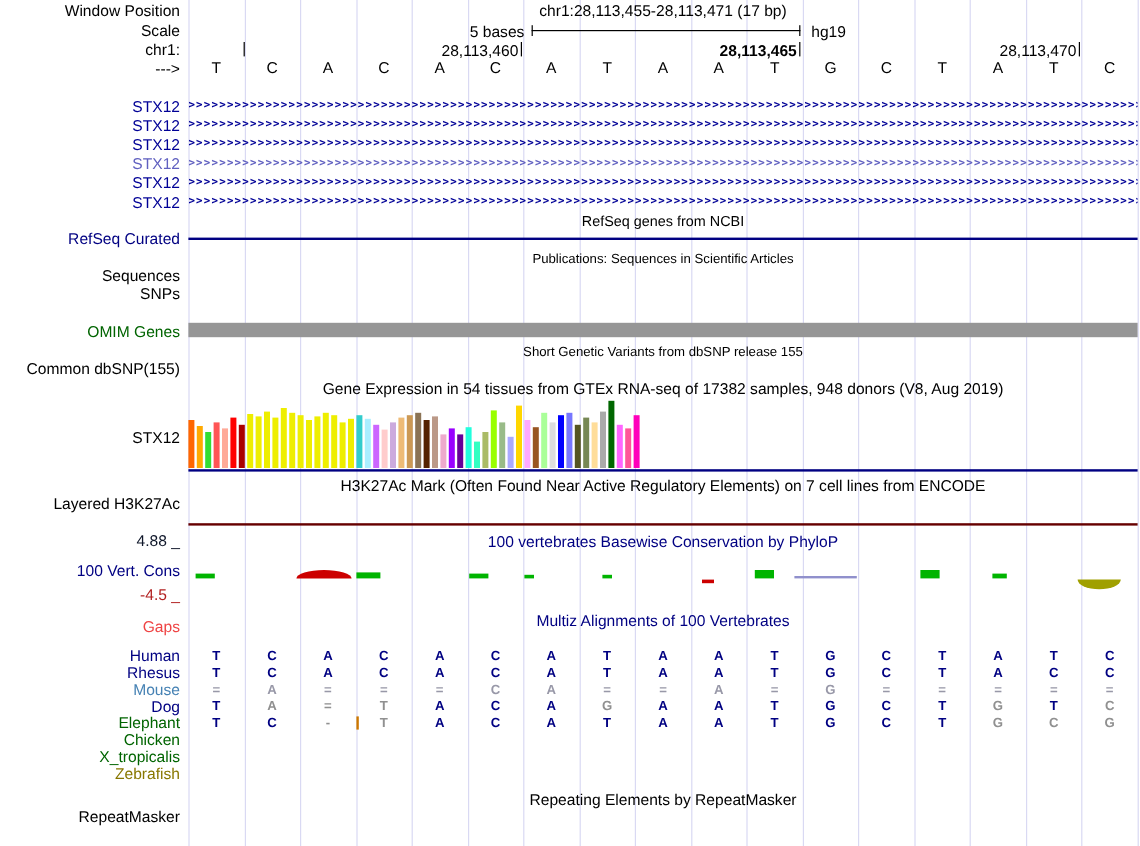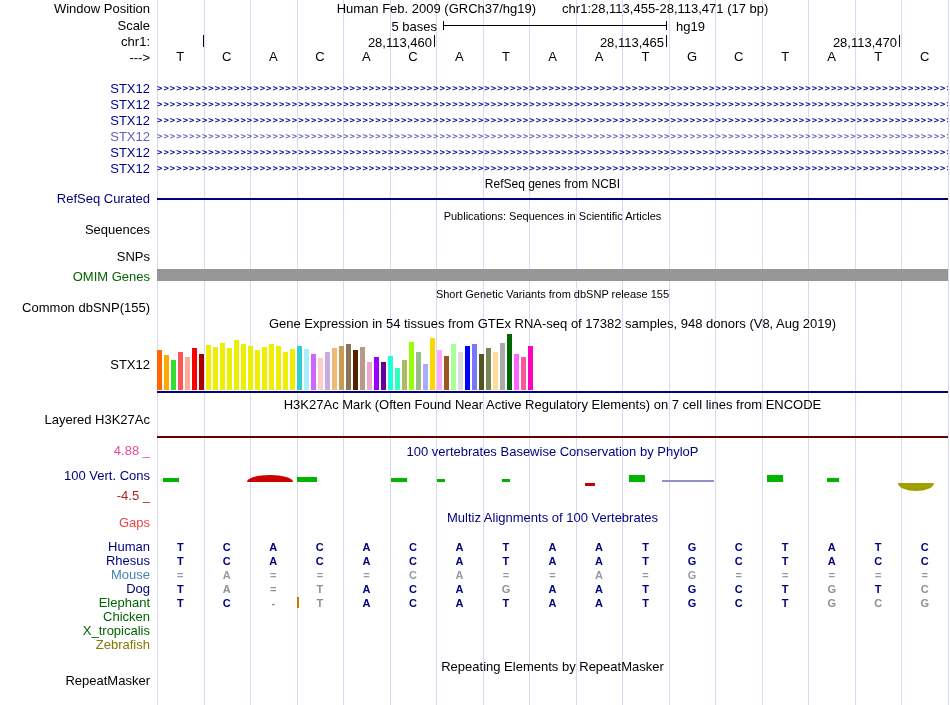--- a/index.html
+++ b/index.html
@@ -48,37 +48,36 @@
       <div class="gridline" style="left: 901.471px;"></div>
       <div class="gridline" style="left: 948px;"></div>
     </div>
 
   <div class="side" style="top:2px">Window Position</div>
   <div class="side" style="top:19px">Scale</div>
   <div class="side" style="top:35px">chr1:</div>
   <div class="side" style="top:51px">---&gt;</div>
 
   <div class="title header" style="top:2px">
-    <span>Human Feb. 2009 (GRCh37/hg19)</span>
     <span>chr1:28,113,455-28,113,471 (17 bp)</span>
   </div>
 
   <span style="position:absolute;left:337px;top:19px;width:100px;text-align:right;font-size:13px">5 bases</span>
   <div class="scale-bar"></div>
   <div class="tick" style="left:443px;top:21px;height:9px"></div>
   <div class="tick" style="left:666px;top:21px;height:9px"></div>
   <span style="position:absolute;left:676px;top:19px;font-size:13px">hg19</span>
 
   <div id="coord-row">
       <div class="tick" style="left: 203px; top: 35px; height: 12px;"></div>
       <div class="tick" style="left: 434px; top: 35px; height: 12px;"></div>
       <div class="tick" style="left: 666px; top: 35px; height: 12px;"></div>
       <div class="tick" style="left: 899px; top: 35px; height: 12px;"></div>
       <div class="coordnum" style="left: 342px; top: 36px;">28,113,460</div>
-      <div class="coordnum" style="left: 574px; top: 36px;">28,113,465</div>
+      <div class="coordnum" style="left: 574px; top: 36px; font-weight: bold;">28,113,465</div>
       <div class="coordnum" style="left: 807px; top: 36px;">28,113,470</div>
     </div>
 
   <div id="ruler-bases">
       <div class="base" style="left: 180.265px; top: 50px;">T</div>
       <div class="base" style="left: 226.794px; top: 50px;">C</div>
       <div class="base" style="left: 273.324px; top: 50px;">A</div>
       <div class="base" style="left: 319.853px; top: 50px;">C</div>
       <div class="base" style="left: 366.382px; top: 50px;">A</div>
       <div class="base" style="left: 412.912px; top: 50px;">C</div>
@@ -109,21 +108,21 @@
       <div class="side" style="top: 162px; color: rgb(0, 0, 150);">STX12</div>
       <div class="arrowrow" style="top: 162px; color: rgb(0, 0, 150);">&gt;&gt;&gt;&gt;&gt;&gt;&gt;&gt;&gt;&gt;&gt;&gt;&gt;&gt;&gt;&gt;&gt;&gt;&gt;&gt;&gt;&gt;&gt;&gt;&gt;&gt;&gt;&gt;&gt;&gt;&gt;&gt;&gt;&gt;&gt;&gt;&gt;&gt;&gt;&gt;&gt;&gt;&gt;&gt;&gt;&gt;&gt;&gt;&gt;&gt;&gt;&gt;&gt;&gt;&gt;&gt;&gt;&gt;&gt;&gt;&gt;&gt;&gt;&gt;&gt;&gt;&gt;&gt;&gt;&gt;&gt;&gt;&gt;&gt;&gt;&gt;&gt;&gt;&gt;&gt;&gt;&gt;&gt;&gt;&gt;&gt;&gt;&gt;&gt;&gt;&gt;&gt;&gt;&gt;&gt;&gt;&gt;&gt;&gt;&gt;&gt;&gt;&gt;&gt;&gt;&gt;&gt;&gt;&gt;&gt;&gt;&gt;&gt;&gt;&gt;&gt;&gt;&gt;&gt;&gt;&gt;&gt;&gt;&gt;&gt;&gt;&gt;&gt;&gt;&gt;&gt;&gt;&gt;&gt;&gt;&gt;&gt;&gt;&gt;&gt;&gt;&gt;&gt;&gt;&gt;&gt;&gt;&gt;&gt;&gt;&gt;&gt;&gt;&gt;&gt;&gt;&gt;&gt;&gt;&gt;&gt;&gt;&gt;&gt;&gt;&gt;&gt;&gt;&gt;&gt;</div>
     </div>
 
   <div class="title" style="top:177px;font-size:12px">RefSeq genes from NCBI</div>
   <div class="side" style="top:192px;color:#000082">RefSeq Curated</div>
   <div class="hline" style="top:198px;height:2px;background:#000082"></div>
 
   <div class="title small" style="top:209px">Publications: Sequences in Scientific Articles</div>
   <div class="side" style="top:223px">Sequences</div>
-  <div class="side" style="top:250px">SNPs</div>
+  <div class="side" style="top:238px">SNPs</div>
 
   <div class="side" style="top:270px;color:#006400">OMIM Genes</div>
   <div class="hline" style="top:269px;height:12px;background:#969696"></div>
 
   <div class="title small" style="top:287px">Short Genetic Variants from dbSNP release 155</div>
   <div class="side" style="top:301px">Common dbSNP(155)</div>
 
   <div class="title" style="top:317px">Gene Expression in 54 tissues from GTEx RNA-seq of 17382 samples, 948 donors (V8, Aug 2019)</div>
   <div class="side" style="top:358px">STX12</div>
   <div class="gtex-bars" id="gtex-bars">
@@ -181,21 +180,21 @@
       <div class="gtex-bar" style="height: 36px; background: rgb(255, 102, 255);"></div>
       <div class="gtex-bar" style="height: 33px; background: rgb(255, 85, 153);"></div>
       <div class="gtex-bar" style="height: 44px; background: rgb(255, 0, 187);"></div>
     </div>
   <div class="hline" style="top:391px;height:2px;background:#000082"></div>
 
   <div class="title" style="top:398px">H3K27Ac Mark (Often Found Near Active Regulatory Elements) on 7 cell lines from ENCODE</div>
   <div class="side" style="top:413px">Layered H3K27Ac</div>
   <div class="hline" style="top:436px;height:2px;background:#660000"></div>
 
-  <div class="side" style="top:444px;color:#ec4899">4.88 _</div>
+  <div class="side" style="top:444px;color:#0f172a">4.88 _</div>
   <div class="title" style="top:445px;color:#000082">100 vertebrates Basewise Conservation by PhyloP</div>
   <div class="side" style="top:469px;color:#000082">100 Vert. Cons</div>
   <div class="side" style="top:489px;color:#b22222">-4.5 _</div>
   <div id="phylop-marks">
       <div class="pmark" style="left: 163px; width: 16px; height: 4px; background: rgb(0, 180, 0); top: 478px;"></div>
       <div class="pmark" style="left: 247px; width: 46px; height: 7px; background: rgb(204, 0, 0); top: 475px; border-radius: 50% 50% 0px 0px / 100% 100% 0px 0px;"></div>
       <div class="pmark" style="left: 297px; width: 20px; height: 5px; background: rgb(0, 180, 0); top: 477px;"></div>
       <div class="pmark" style="left: 391px; width: 16px; height: 4px; background: rgb(0, 180, 0); top: 478px;"></div>
       <div class="pmark" style="left: 437px; width: 8px; height: 3px; background: rgb(0, 180, 0); top: 479px;"></div>
       <div class="pmark" style="left: 502px; width: 8px; height: 3px; background: rgb(0, 180, 0); top: 479px;"></div>

